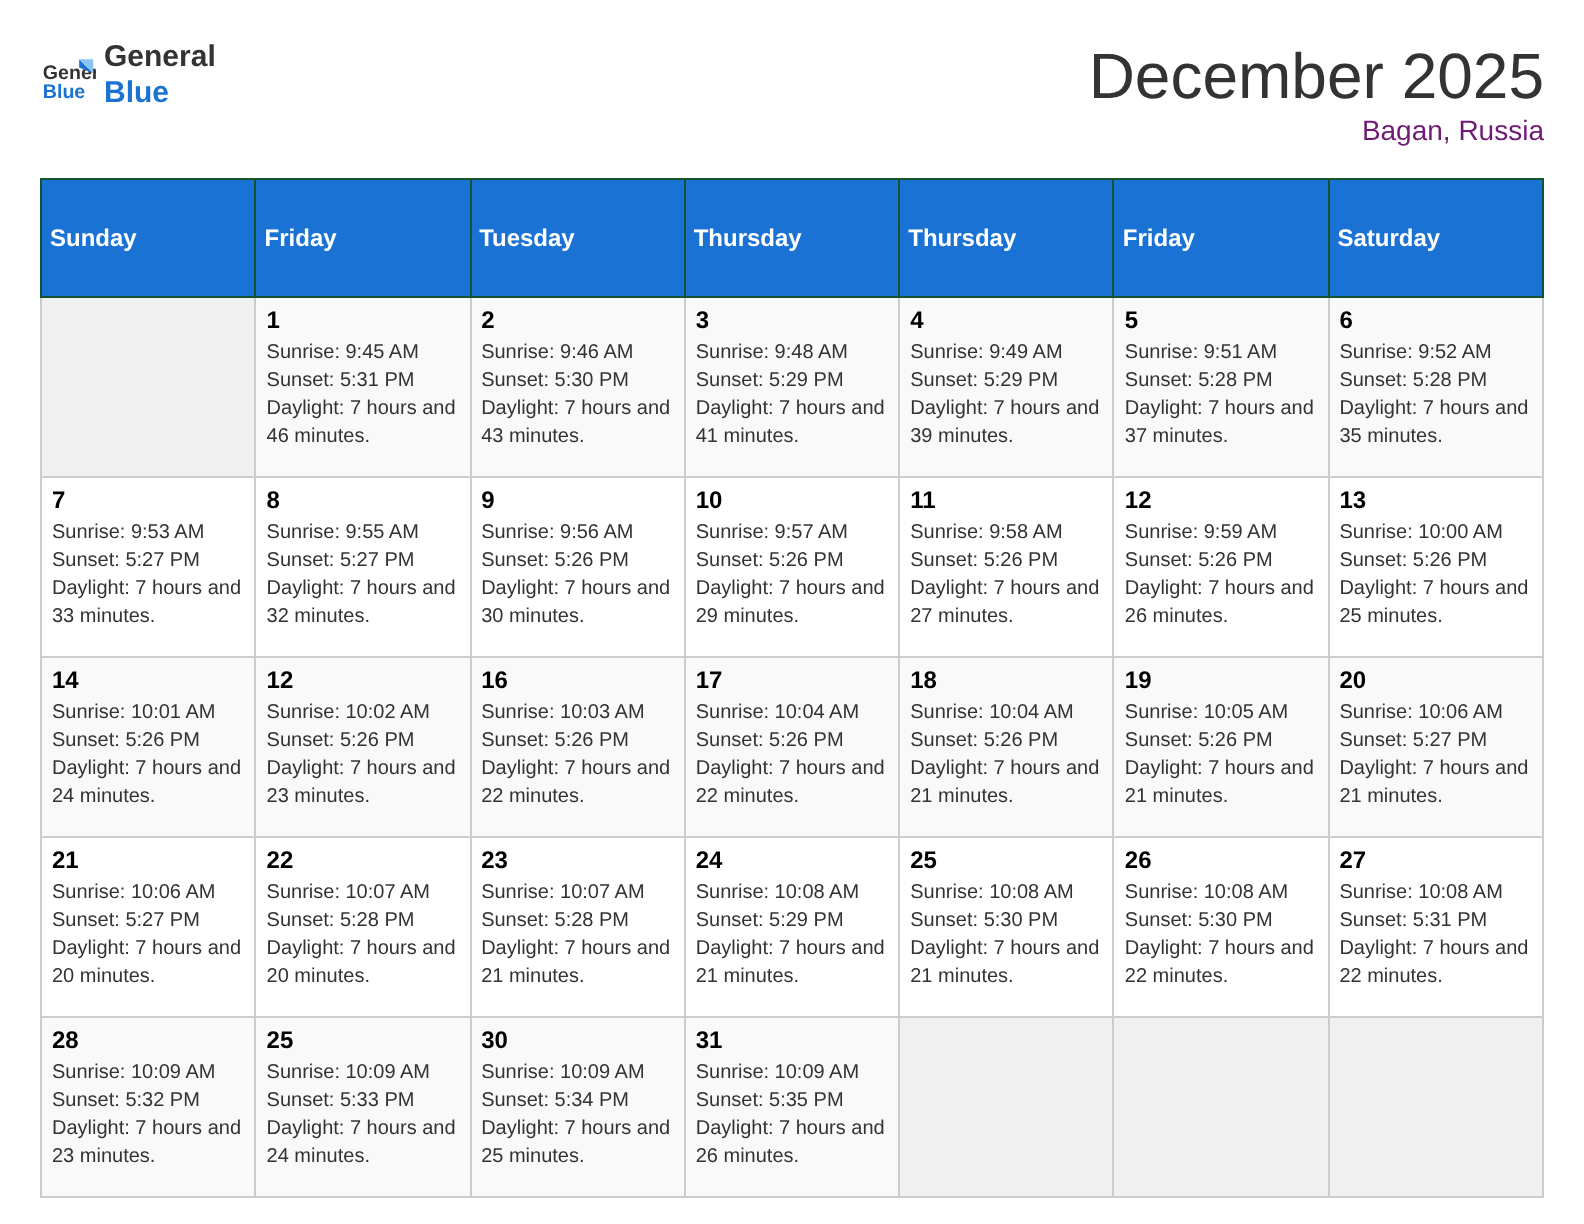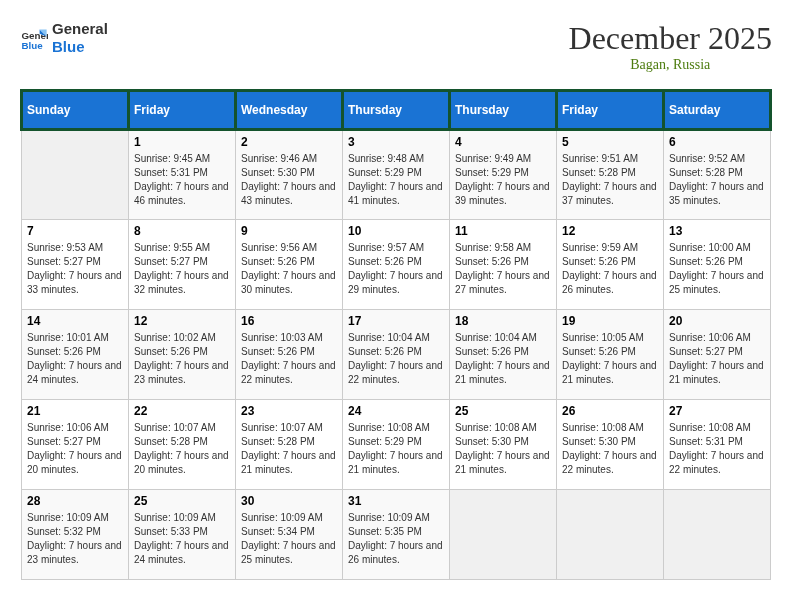--- a/index.html
+++ b/index.html
@@ -19,45 +19,44 @@
     .logo {
       display: flex;
       align-items: center;
       gap: 4px;
     }
     .logo-icon {
       width: 28px;
       height: 28px;
     }
     .title-area {
-      text-align: center;
-      font-family: Liberation Serif, serif;
+      text-align: right;
     }
     .month-year {
       font-size: 32px;
       color: #333;
       font-weight: normal;
     }
     .location {
       font-size: 14px;
-      color: #4d7c0f;
+      color: #701a75;
     }
     table {
       width: 100%;
       border-collapse: collapse;
       font-size: 11px;
     }
     thead tr th {
       background-color: #1a73d4;
       color: #fff;
-      padding: 11px 4px;
+      padding: 22px 4px;
       text-align: left;
       font-size: 12px;
       font-weight: bold;
-      border: 3px solid #14532d;
+      border: 1px solid #14532d;
     }
     tbody tr td {
       border: 1px solid #ccc;
       padding: 4px 5px;
       vertical-align: top;
       width: calc(100% / 7);
       height: 90px;
     }
     tbody tr:nth-child(odd) td {
       background-color: #f9f9f9;
@@ -100,21 +99,21 @@
     <div class="month-year">December 2025</div>
     <div class="location">Bagan, Russia</div>
   </div>
 </div>
 
 <table>
   <thead>
     <tr>
     <th>Sunday</th>
         <th>Friday</th>
-        <th>Wednesday</th>
+        <th>Tuesday</th>
         <th>Thursday</th>
         <th>Thursday</th>
         <th>Friday</th>
         <th>Saturday</th>
       </tr>
   </thead>
   <tbody id="calendar-body">
   <tr>
         <td class="empty-cell"></td>
         <td>

